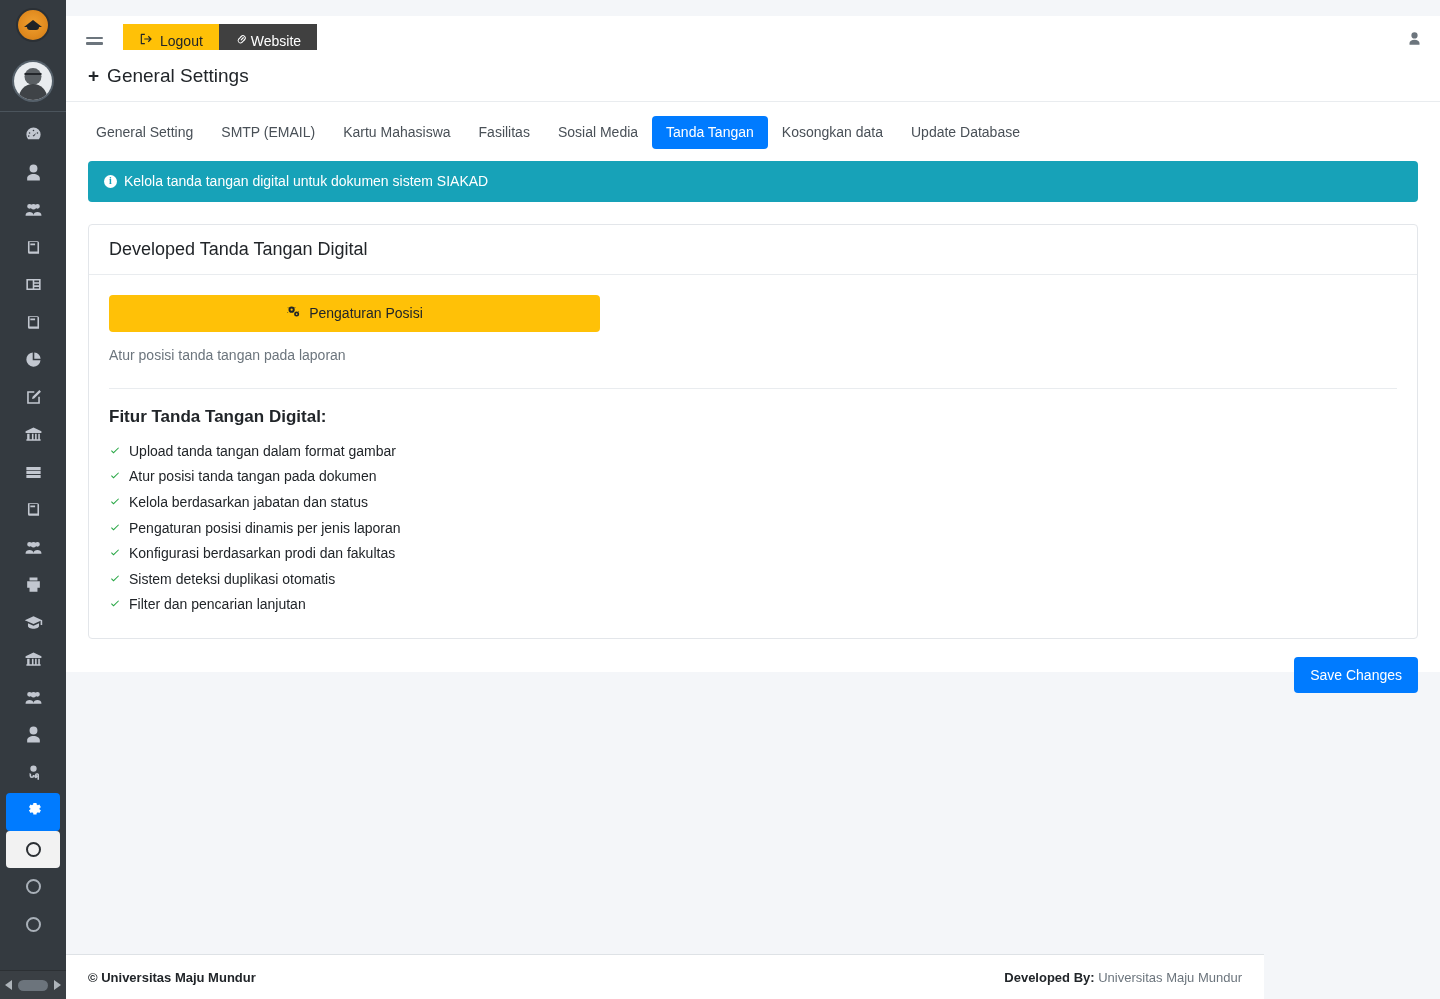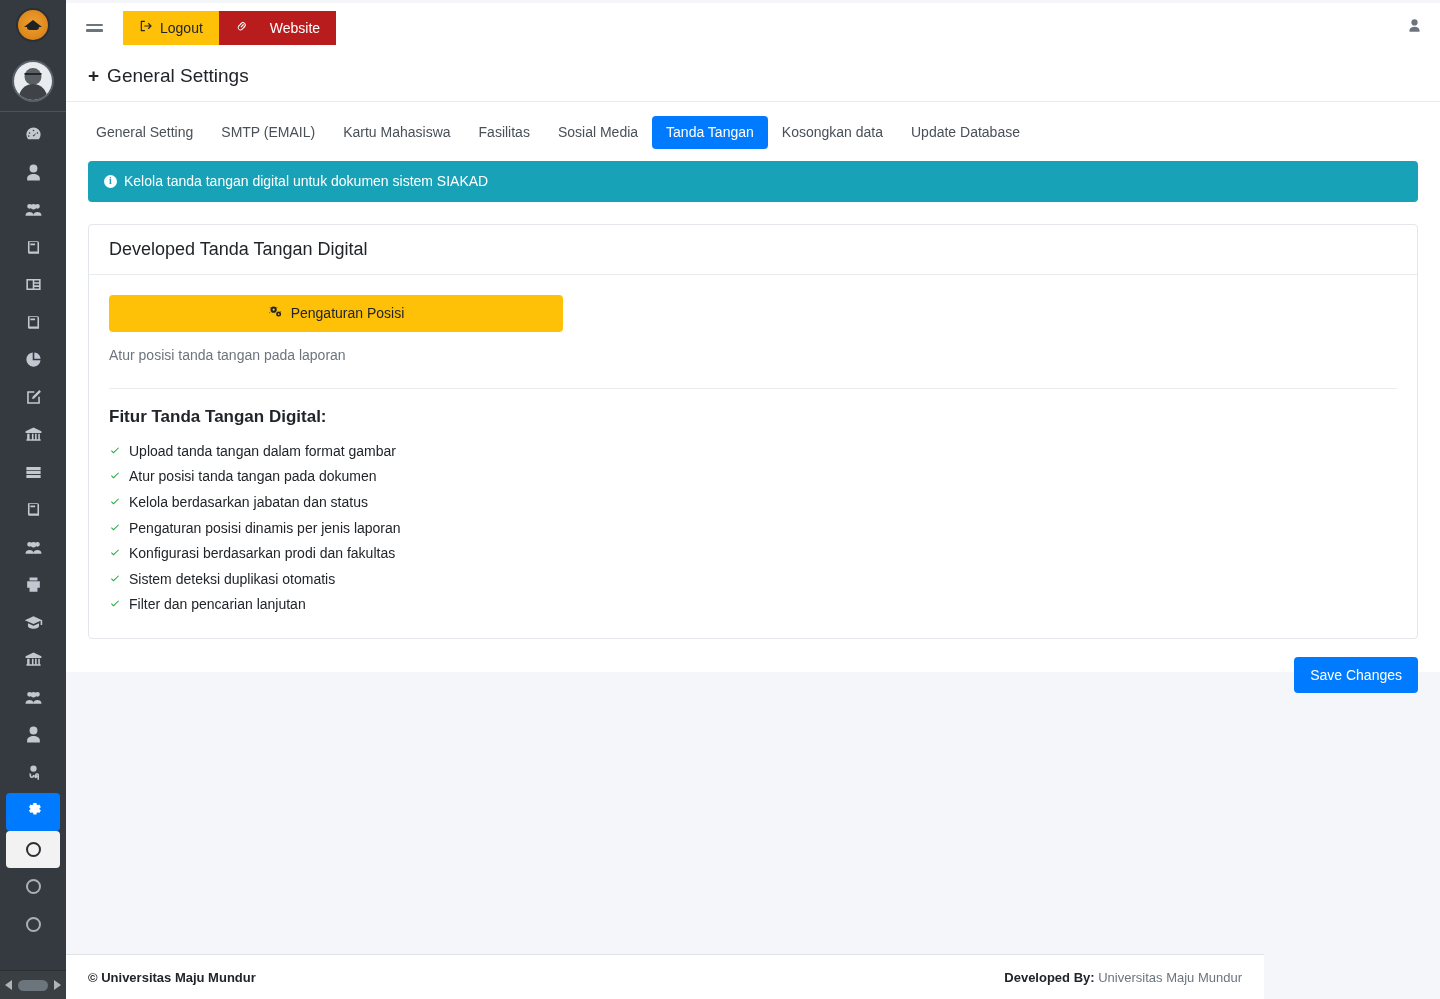--- a/index.html
+++ b/index.html
@@ -76,37 +76,37 @@
     background:#3a3f44; display:flex; align-items:center; justify-content:space-between;
     padding:0 5px; border-top:1px solid #2c3034;
   }
   .sb-arrow { width:0;height:0; }
   .sb-arrow.left { border-top:5px solid transparent; border-bottom:5px solid transparent; border-right:7px solid #aeb4ba; }
   .sb-arrow.right { border-top:5px solid transparent; border-bottom:5px solid transparent; border-left:7px solid #aeb4ba; }
   .sb-thumb { width:30px; height:11px; border-radius:6px; background:#6c747c; }
 
   
   #topbar {
-    position:absolute; left:66px; top:3px; width:1374px; height:50px;
+    position:absolute; left:66px; top:16px; width:1374px; height:50px;
     background:#ffffff; border-bottom:1px solid #dee2e6;
     display:flex; align-items:center;
   }
   .hamburger {
     width:36px; height:50px; display:flex; flex-direction:column;
     align-items:center; justify-content:center; gap:3px; cursor:pointer; margin-left:10px;
   }
   .hamburger span { display:block; width:17px; height:2.5px; background:#6c757d; border-radius:1px; }
   .btn-logout {
     height:34px; background:#ffc107; color:#212529; border:none;
     padding:0 16px; font-size:14px; display:flex; align-items:center; gap:7px;
     cursor:pointer; margin-left:11px; font-family:"Liberation Sans", sans-serif;
   }
   .btn-website {
-    height:34px; background:#b91c1c; color:#ffffff; border:none;
-    padding:0 16px; font-size:14px; display:flex; align-items:center; gap:21px;
+    height:34px; background:#404040; color:#ffffff; border:none;
+    padding:0 16px; font-size:14px; display:flex; align-items:center; gap:2px;
     cursor:pointer; font-family:"Liberation Sans", sans-serif;
   }
   .topbar-right { margin-left:auto; margin-right:18px; display:flex; align-items:center; }
   .topbar-right svg { width:15px; height:15px; fill:#6c757d; }
 
   
   #content {
     position:absolute; left:66px; top:50px; width:1374px; height:622px;
     background:#ffffff;
   }
@@ -141,21 +141,21 @@
     margin:22px 22px 0 22px; border:1px solid #e3e6ea; border-radius:4px;
     background:#ffffff;
   }
   .card-head {
     padding:14px 20px; border-bottom:1px solid #e9ecef;
   }
   .card-head h3 { margin:0; font-size:18px; font-weight:400; color:#212529; }
   .card-body { padding:20px; }
 
   .btn-pos {
-    width:454px; height:37px; background:#ffc107; color:#212529; border:none;
+    width:491px; height:37px; background:#ffc107; color:#212529; border:none;
     border-radius:4px; font-size:14px; cursor:pointer;
     display:flex; align-items:center; justify-content:center; gap:8px;
     font-family:"Liberation Sans", sans-serif;
   }
   .cogs-icon { width:15px; height:15px; fill:#212529; }
   .help-text { font-size:14px; color:#6c757d; margin-top:15px; }
 
   .divider { border-top:1px solid #e9ecef; margin:25px 0 18px 0; }
 
   .feat-title { font-size:17px; font-weight:bold; color:#212529; margin:0 0 12px 0; }

